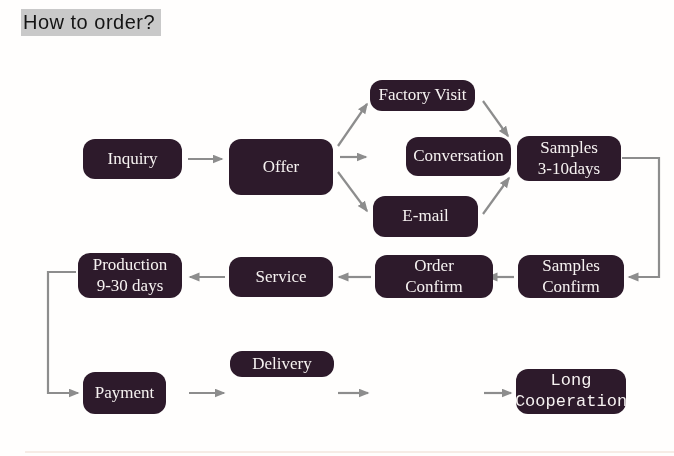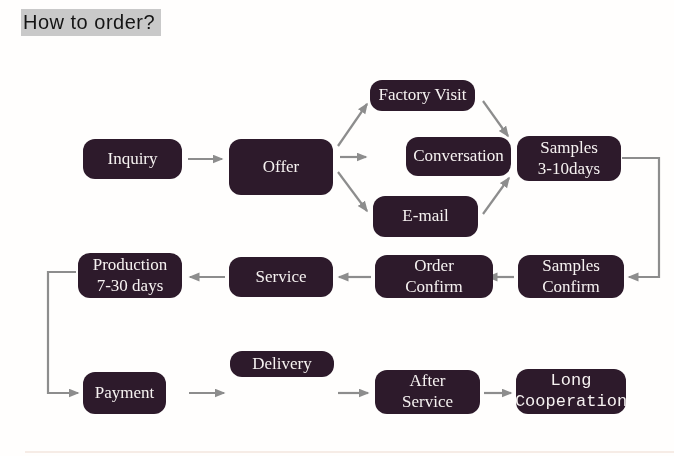--- a/index.html
+++ b/index.html
@@ -105,28 +105,26 @@
 
   <div class="node" style="left:83px;top:139px;width:99px;height:40px;text-align:center;">Inquiry</div>
   <div class="node" style="left:229px;top:139px;width:104px;height:56px;">Offer</div>
   <div class="node" style="left:370px;top:80px;width:105px;height:31px;text-align:center;">Factory Visit</div>
   <div class="node" style="left:373px;top:137px;width:105px;height:39px;margin-left:33px;">Conversation</div>
   <div class="node" style="left:373px;top:196px;width:105px;height:41px;">E-mail</div>
   <div class="node" style="left:517px;top:136px;width:104px;height:45px;">Samples
 3-10days</div>
 
   <div class="node" style="left:78px;top:253px;width:104px;height:45px;">Production
-7-30 days</div>
+9-30 days</div>
   <div class="node" style="left:229px;top:257px;width:104px;height:40px;">Service</div>
   <div class="node" style="left:375px;top:255px;width:118px;height:43px;">Order
 Confirm</div>
   <div class="node" style="left:518px;top:255px;width:106px;height:43px;">Samples
 Confirm</div>
 
   <div class="node" style="left:83px;top:372px;width:83px;height:42px;">Payment</div>
   <div class="node" style="left:230px;top:351px;width:104px;height:26px;">Delivery</div>
-  <div class="node" style="left:375px;top:370px;width:105px;height:44px;">After
-Service</div>
   <div class="node" style="left:516px;top:369px;width:110px;height:45px;font-family:Liberation Mono, monospace;">Long
 Cooperation</div>
 
   <div class="bottom-line"></div>
 </div>
 
 </body></html>

